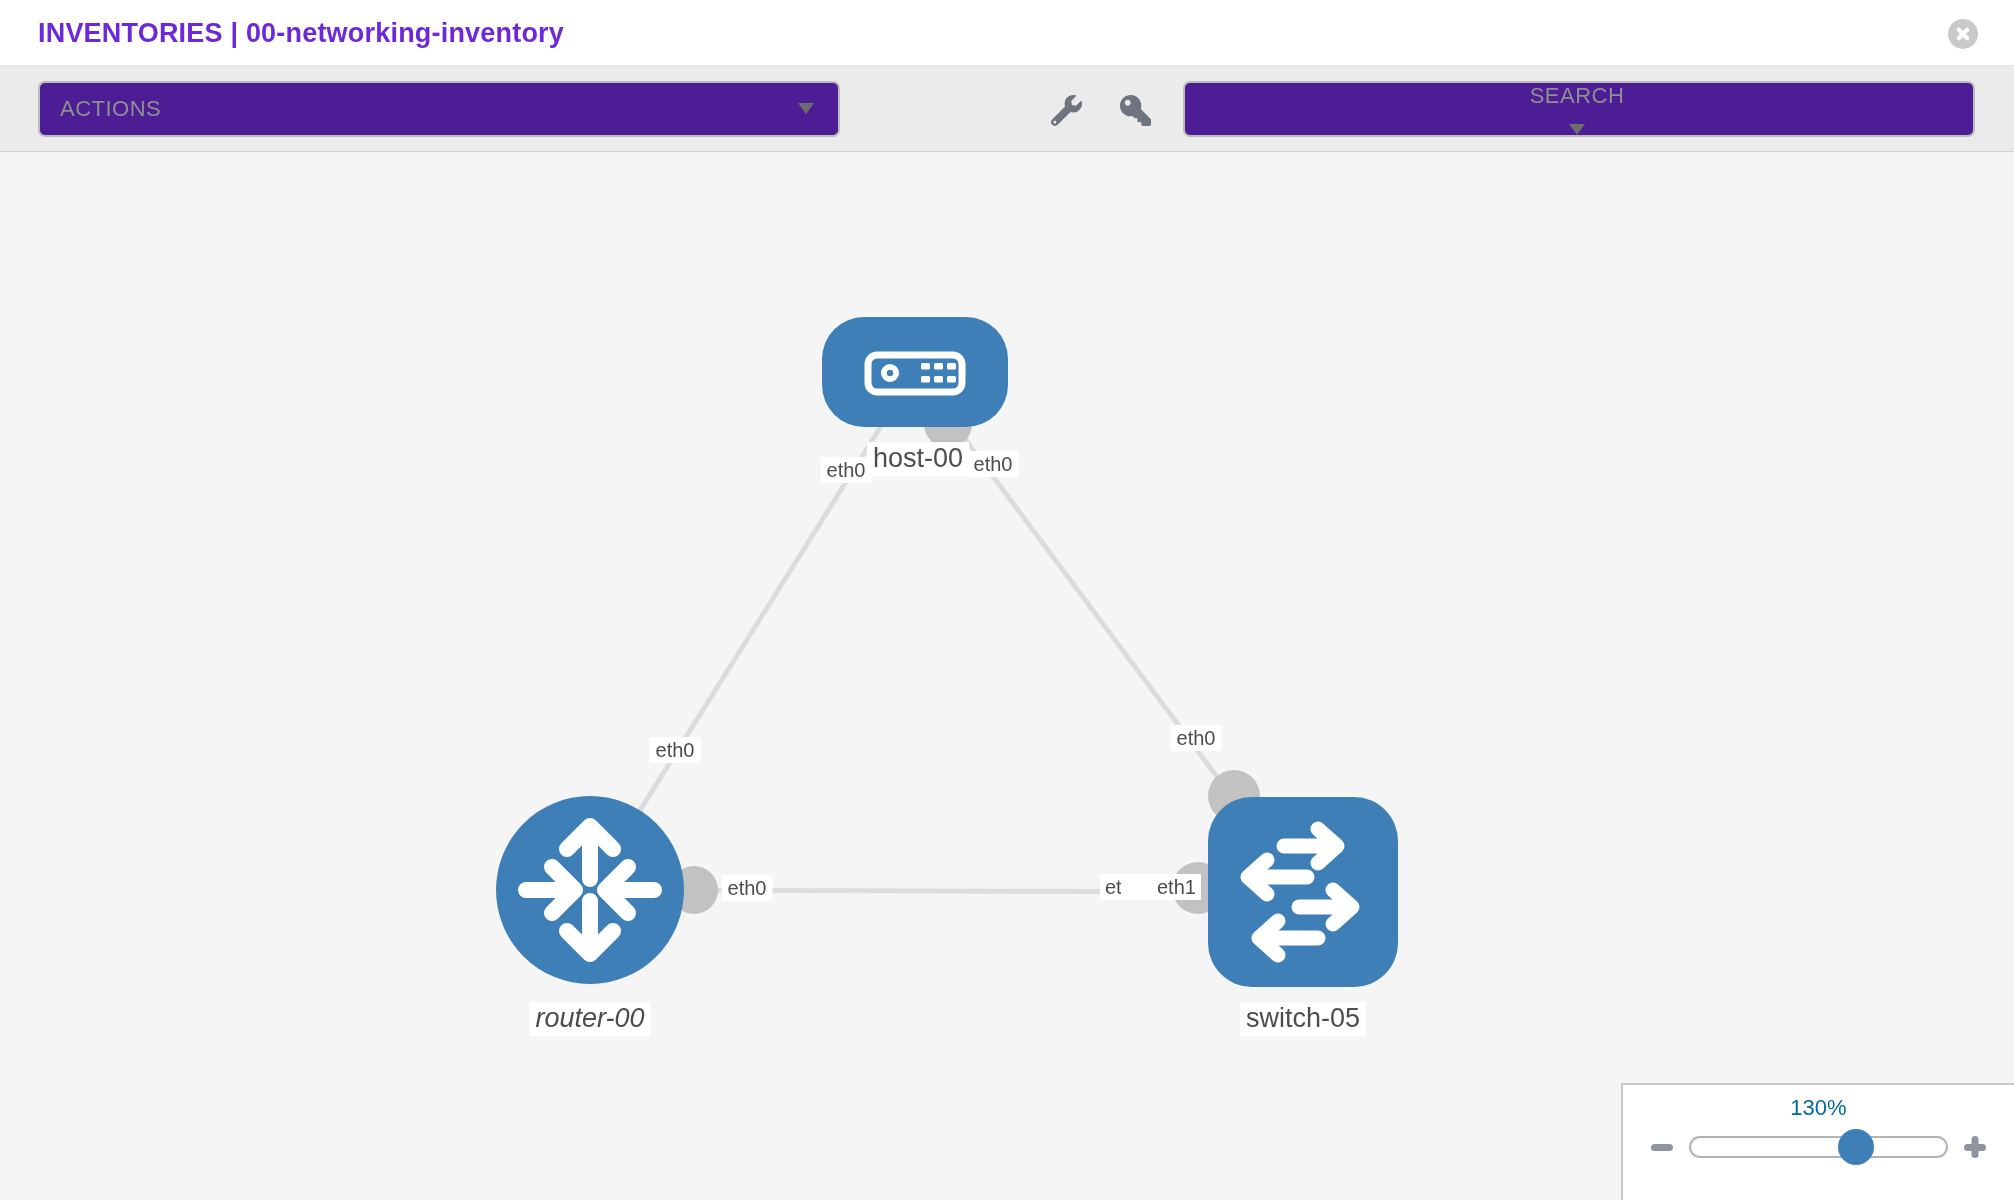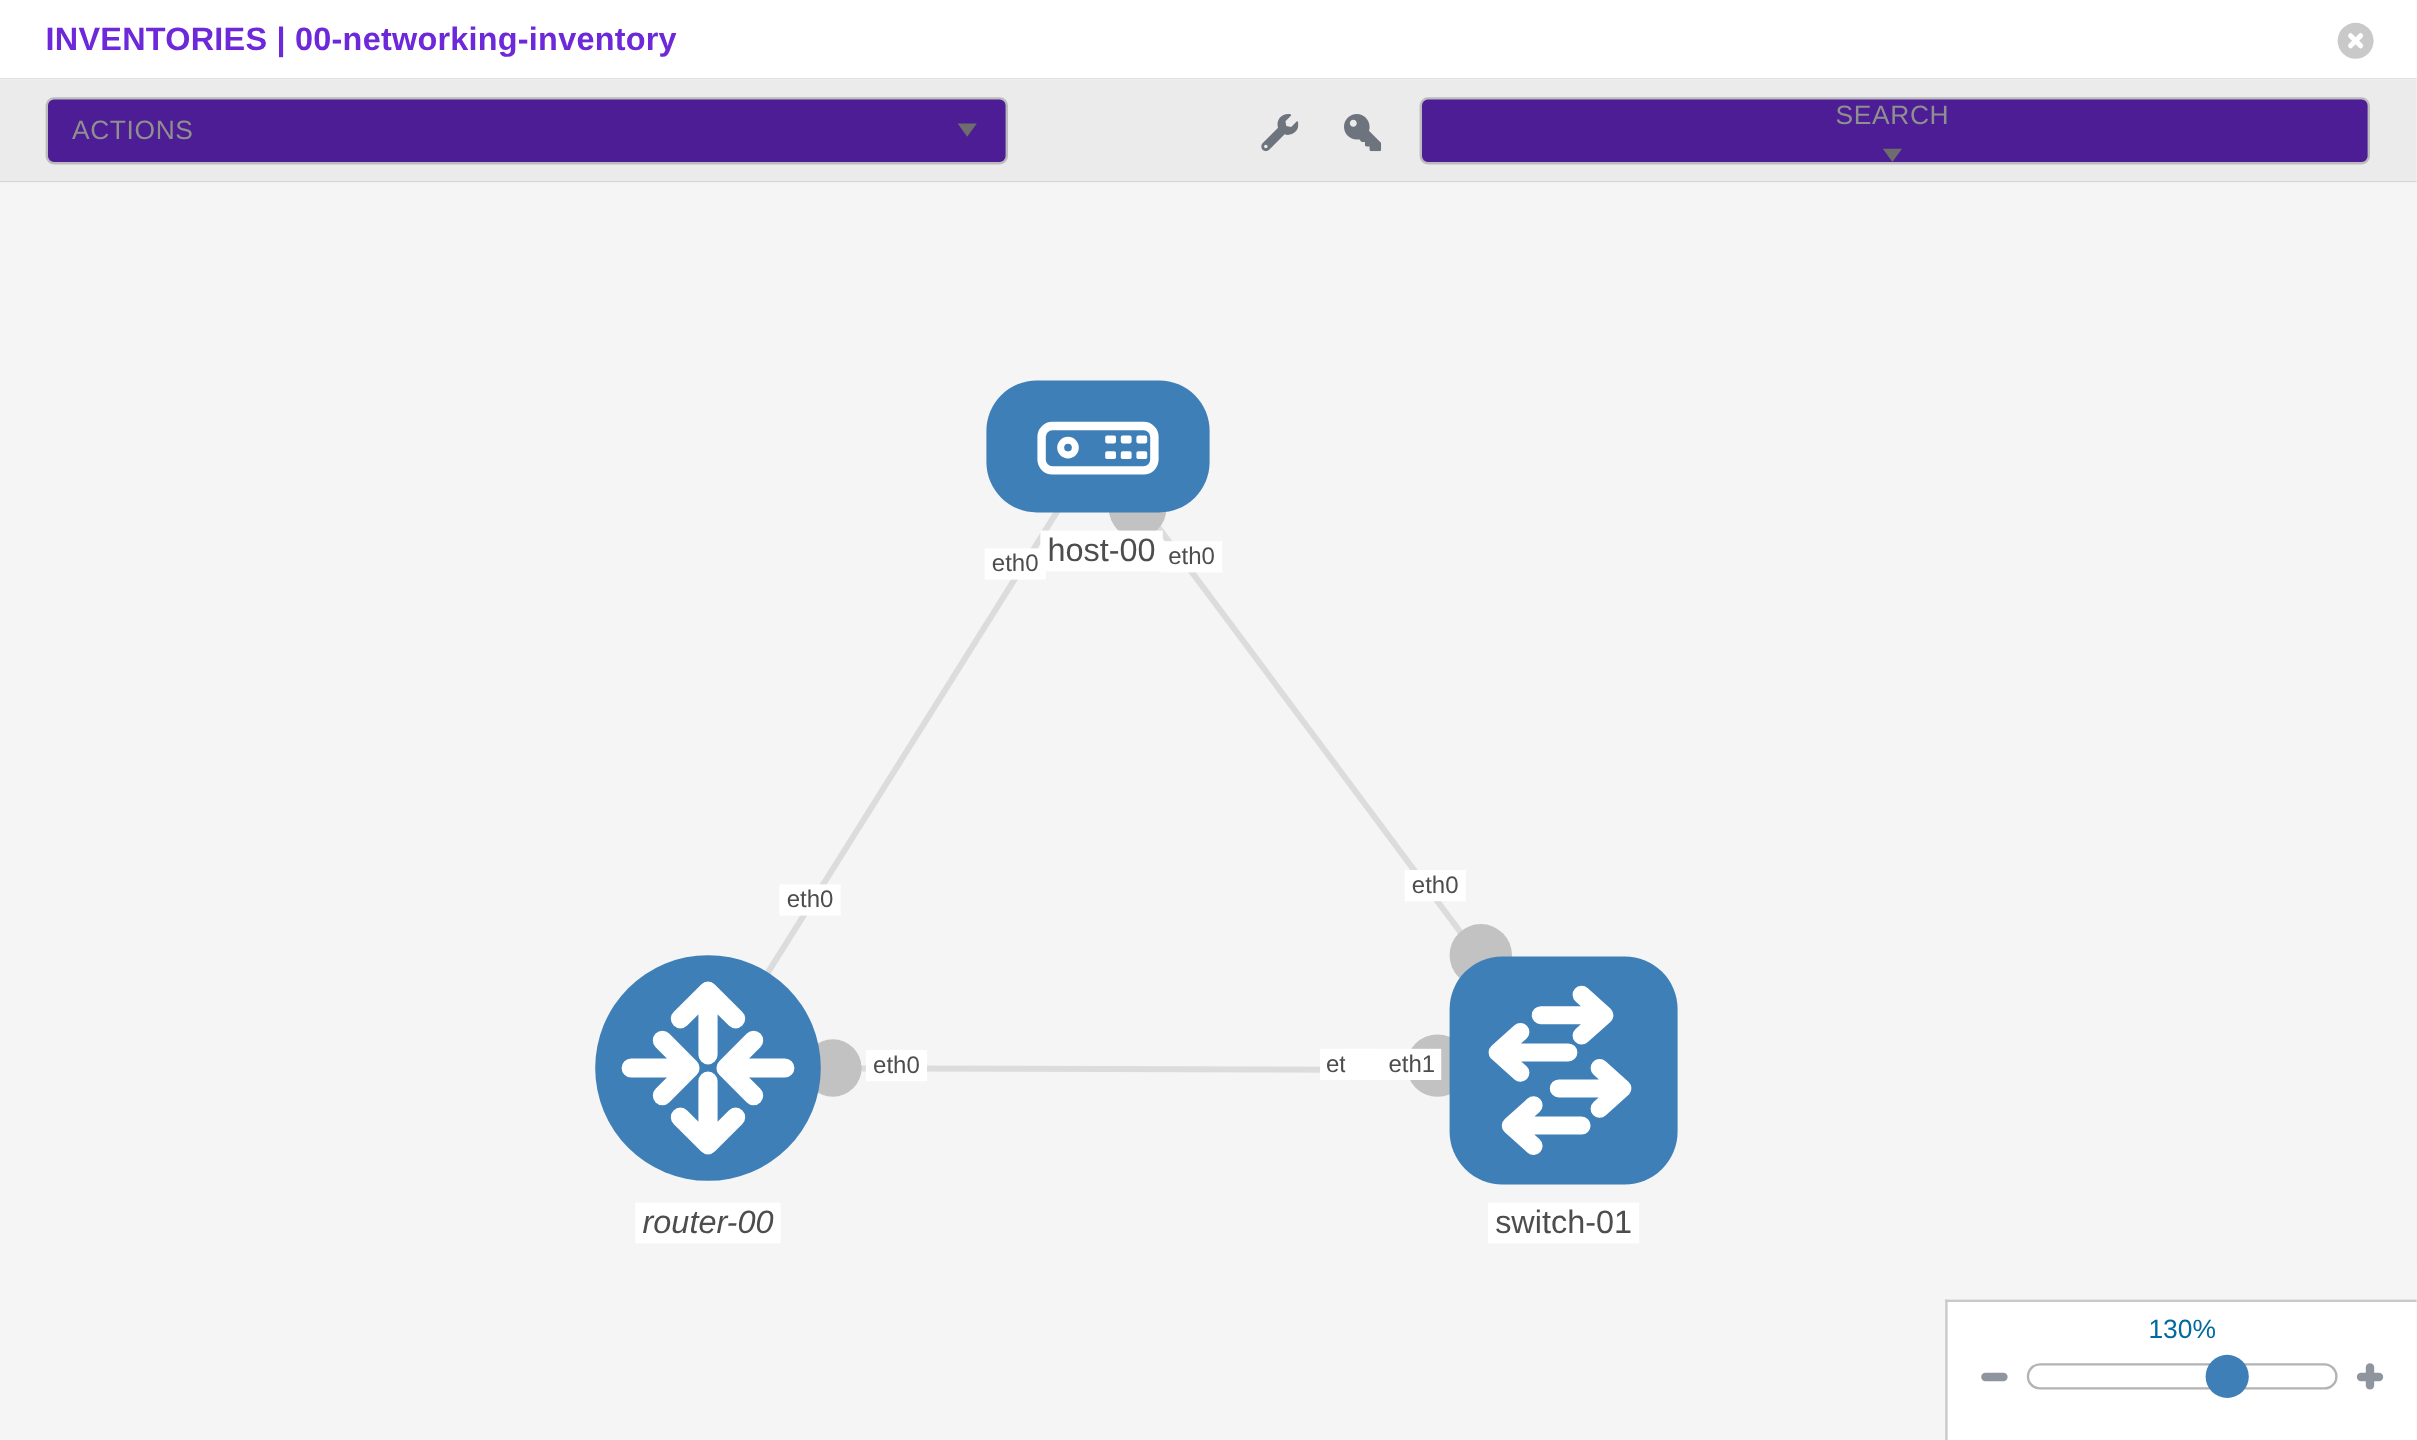--- a/index.html
+++ b/index.html
@@ -141,21 +141,21 @@
           <path d="M1284 694 H1330 M1318 677 L1337 694 L1318 711"></path>
           <path d="M1307 725 H1254 M1267 708 L1248 725 L1267 742"></path>
           <path d="M1299 755 H1345 M1333 738 L1352 755 L1333 772"></path>
           <path d="M1318 786 H1265 M1278 769 L1259 786 L1278 803"></path>
         </g>
       </g>
     </svg>
 
     <div class="chip node-label" style="left:918px; top:307px;">host-00</div>
     <div class="chip node-label" style="left:590px; top:867px;font-style:italic;">router-00</div>
-    <div class="chip node-label" style="left:1303px; top:867px;">switch-01</div>
+    <div class="chip node-label" style="left:1303px; top:867px;">switch-05</div>
 
     <div class="chip if-label" style="left:846px; top:318px;">eth0</div>
     <div class="chip if-label" style="left:993px; top:312px;">eth0</div>
     <div class="chip if-label" style="left:675px; top:598px;">eth0</div>
     <div class="chip if-label" style="left:1196px; top:586px;">eth0</div>
     <div class="chip if-label" style="left:747px; top:736px;">eth0</div>
     <div class="chip-abs" style="left:1100px; top:722px;">eth0</div>
     <div class="chip-abs" style="left:1121px; top:722px;padding-left:36px;">eth1</div>
   </div>
 

